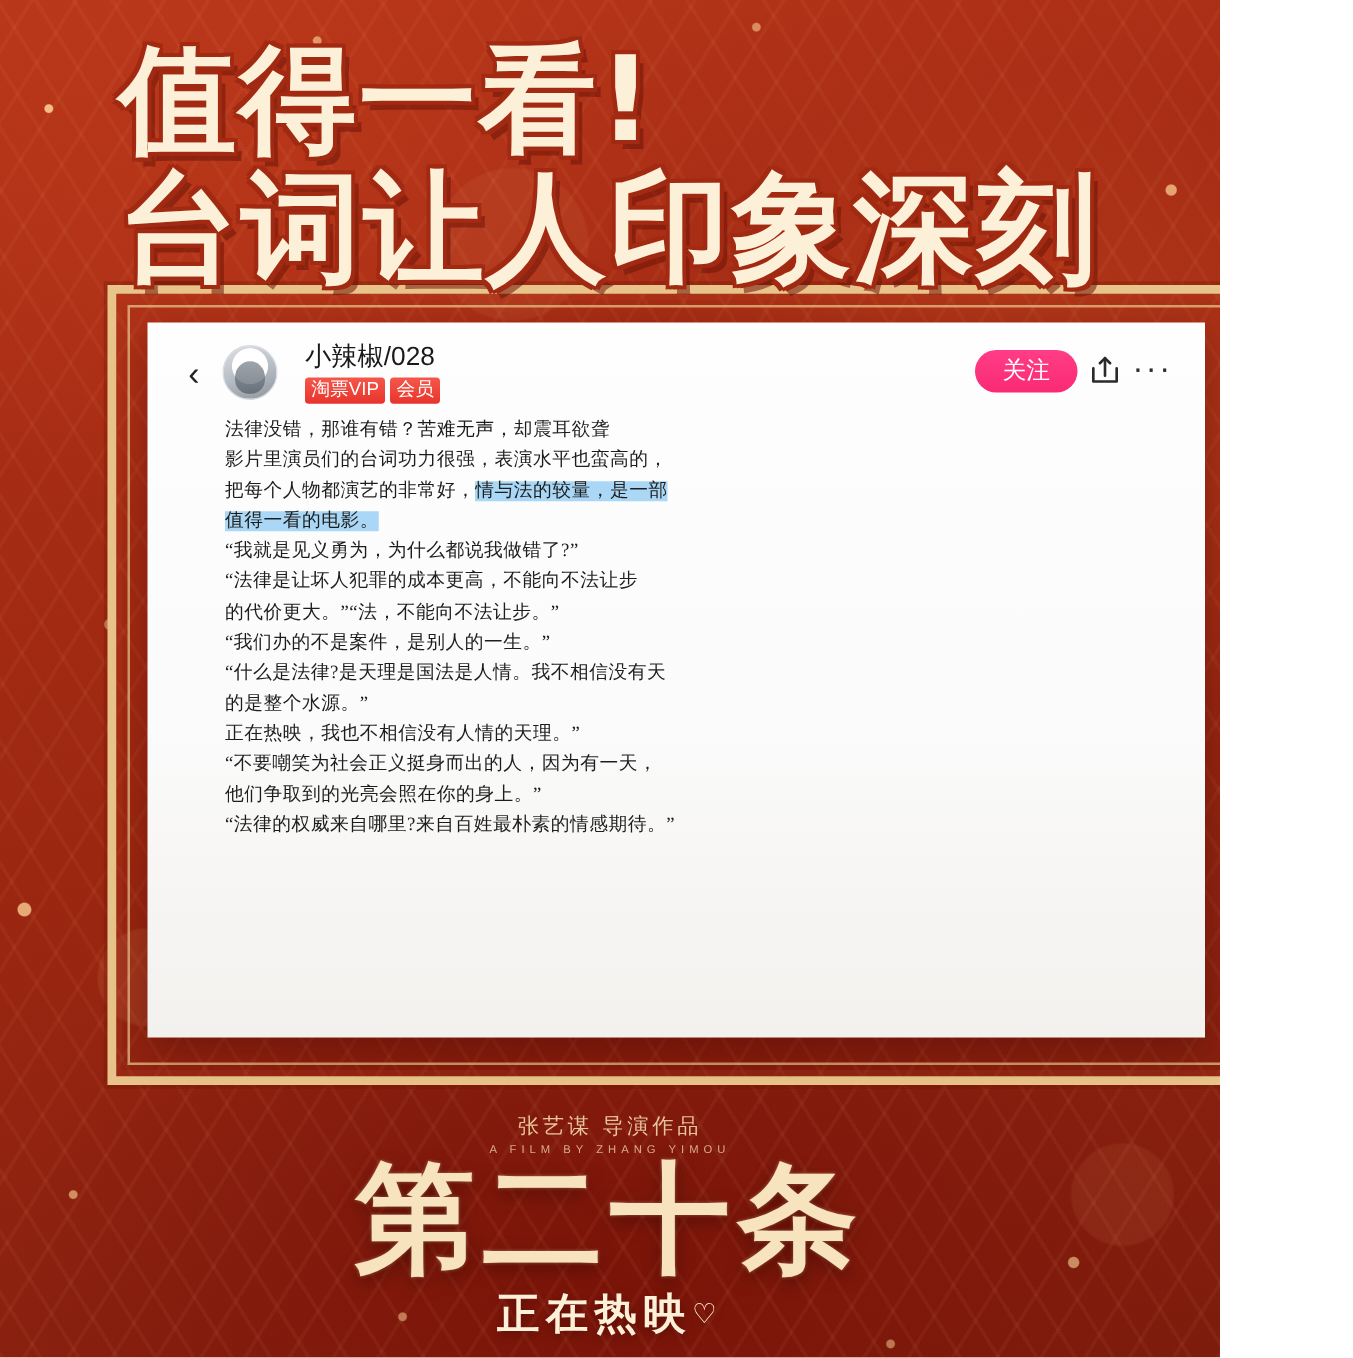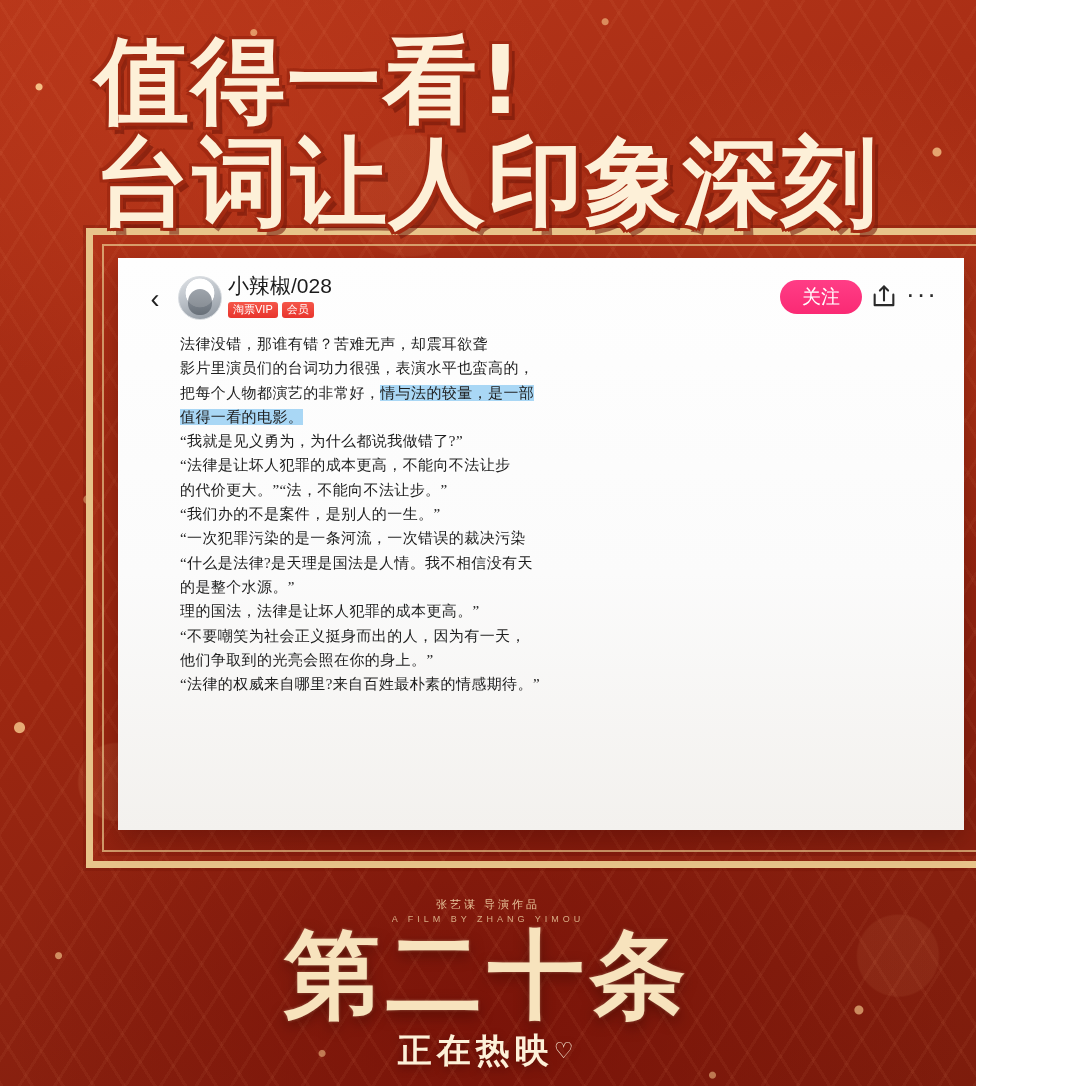--- a/index.html
+++ b/index.html
@@ -166,38 +166,38 @@
   #avatar::after {
     content: "";
     position: absolute;
     left: 9px; top: 12px;
     width: 24px; height: 26px;
     border-radius: 50% 50% 45% 45%;
     background: linear-gradient(180deg, #7d858f 0%, #565e67 100%);
     opacity: .75;
   }
   #user-block {
-    margin-left: 6px;
+    margin-left: 22px;
     margin-top: 0px;
     flex: 0 0 auto;
   }
   #user-name {
     font-size: 21px;
     color: #1a1a1a;
     font-weight: 500;
     line-height: 1.1;
     white-space: nowrap;
   }
   #badges {
     display: flex;
     gap: 4px;
     margin-top: 5px;
   }
   .badge {
-    font-size: 11px;
+    font-size: 15px;
     color: #fff;
     padding: 1px 5px 2px;
     border-radius: 3px;
     line-height: 1.2;
     white-space: nowrap;
     text-align: center;
   }
   #badge-vip { background: linear-gradient(180deg, #f5574a 0%, #e8342c 100%); }
   #badge-member { background: linear-gradient(180deg, #f5574a 0%, #e8342c 100%); }
 
@@ -246,21 +246,21 @@
   #film-block {
     position: absolute;
     left: 0;
     right: 0;
     bottom: 12px;
     text-align: center;
     z-index: 6;
     pointer-events: none;
   }
   #director-line {
-    font-size: 11px;
+    font-size: 17px;
     color: #f0d3a6;
     letter-spacing: 3px;
     opacity: .92;
   }
   #director-sub {
     font-size: 9px;
     color: #e8c69a;
     letter-spacing: 4px;
     margin-top: 2px;
     opacity: .85;
@@ -331,24 +331,23 @@
 
     <div id="post-body">
       <p>法律没错，那谁有错？苦难无声，却震耳欲聋</p>
       <p>影片里演员们的台词功力很强，表演水平也蛮高的，</p>
       <p><span>把每个人物都演艺的非常好，</span><span class="hl">情与法的较量，是一部</span></p>
       <p><span class="hl">值得一看的电影。</span></p>
       <p>“我就是见义勇为，为什么都说我做错了?”</p>
       <p>“法律是让坏人犯罪的成本更高，不能向不法让步</p>
       <p>的代价更大。”“法，不能向不法让步。”</p>
       <p>“我们办的不是案件，是别人的一生。”</p>
-      <p>“一次犯罪污染的是一条河流，一次错误的裁决污染</p>
       <p>“什么是法律?是天理是国法是人情。我不相信没有天</p>
       <p>的是整个水源。”</p>
-      <p>理的国法，法律是让坏人犯罪的成本更高。”</p>
+      <p>正在热映，我也不相信没有人情的天理。”</p>
       <p>“不要嘲笑为社会正义挺身而出的人，因为有一天，</p>
       <p>他们争取到的光亮会照在你的身上。”</p>
       <p>“法律的权威来自哪里?来自百姓最朴素的情感期待。”</p>
     </div>
 
     <div id="card-tear"></div>
   </div>
 
   <div id="film-block">
     <div id="director-line">

